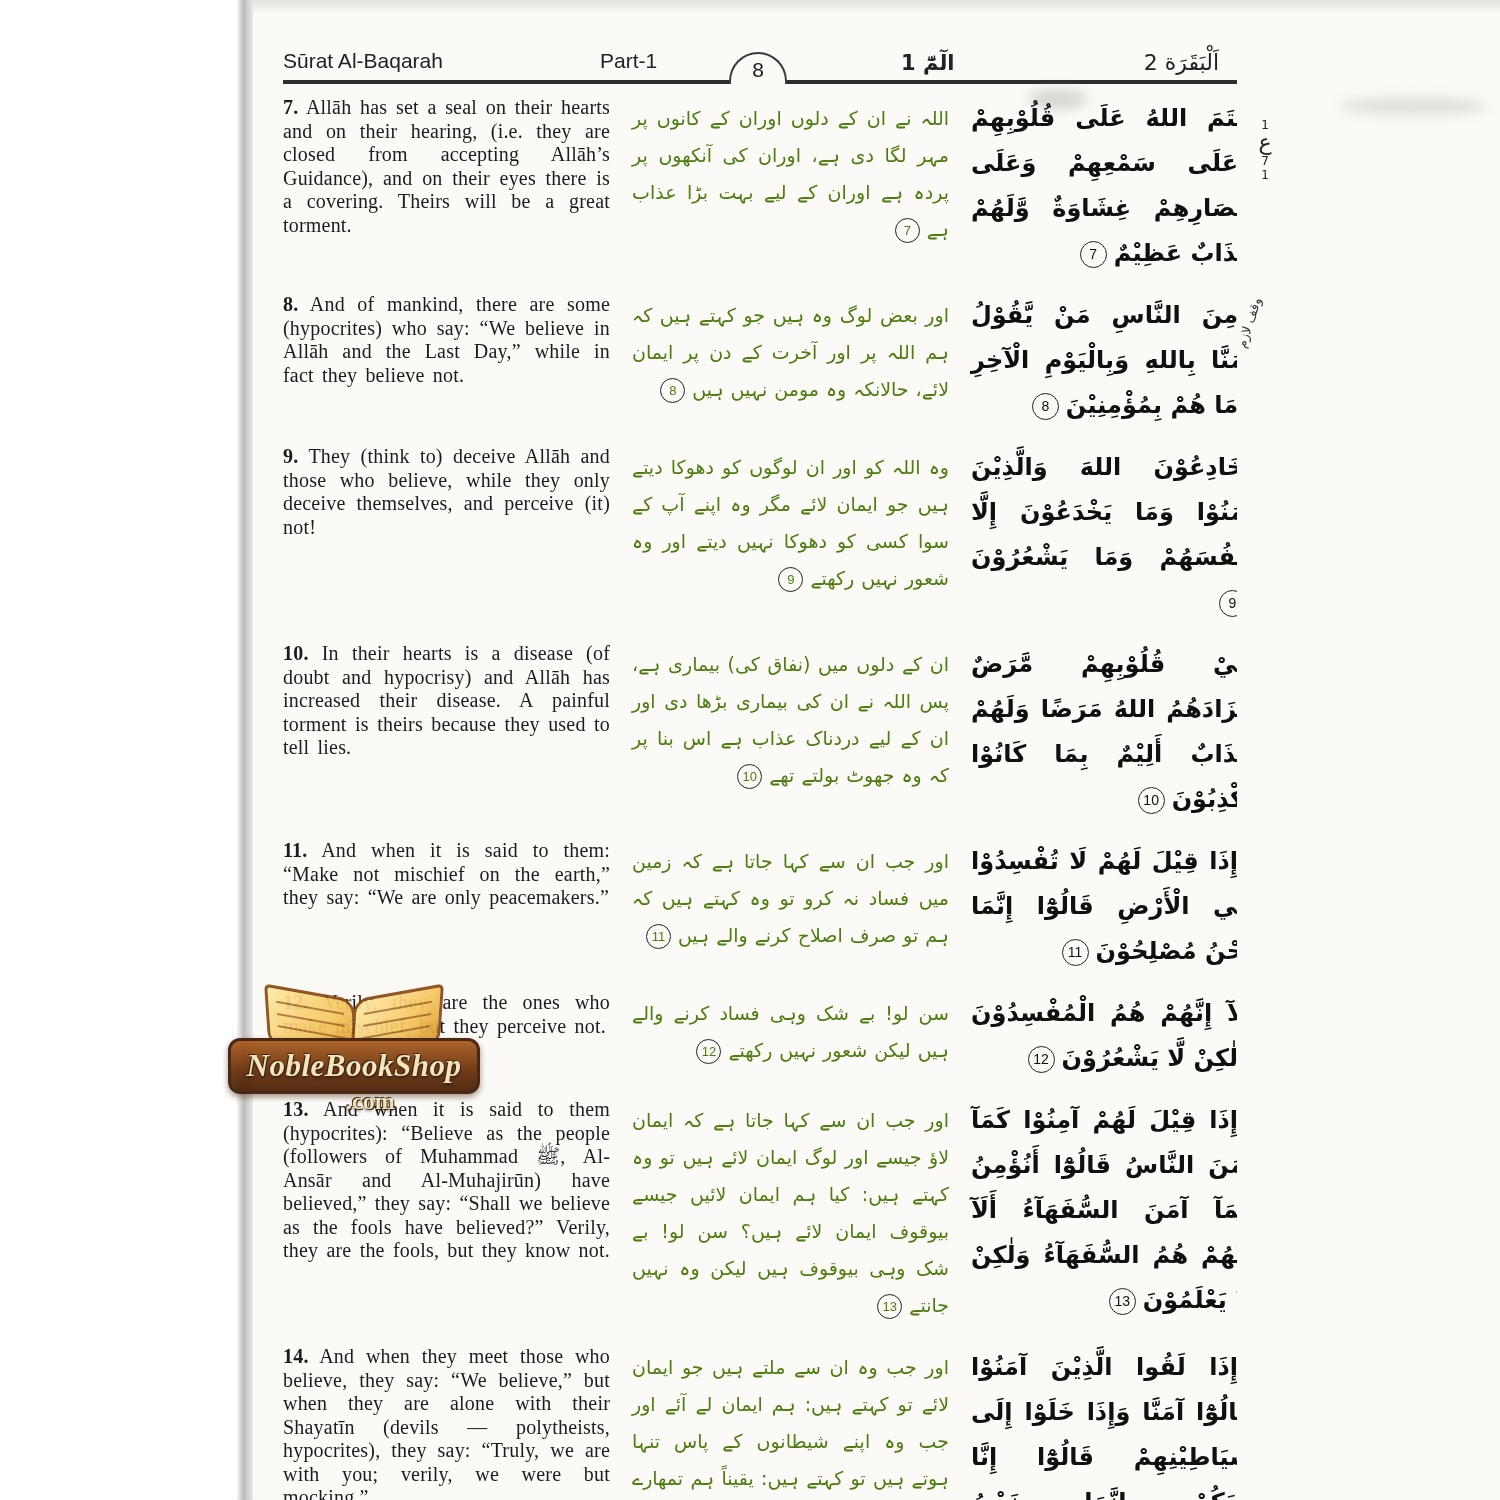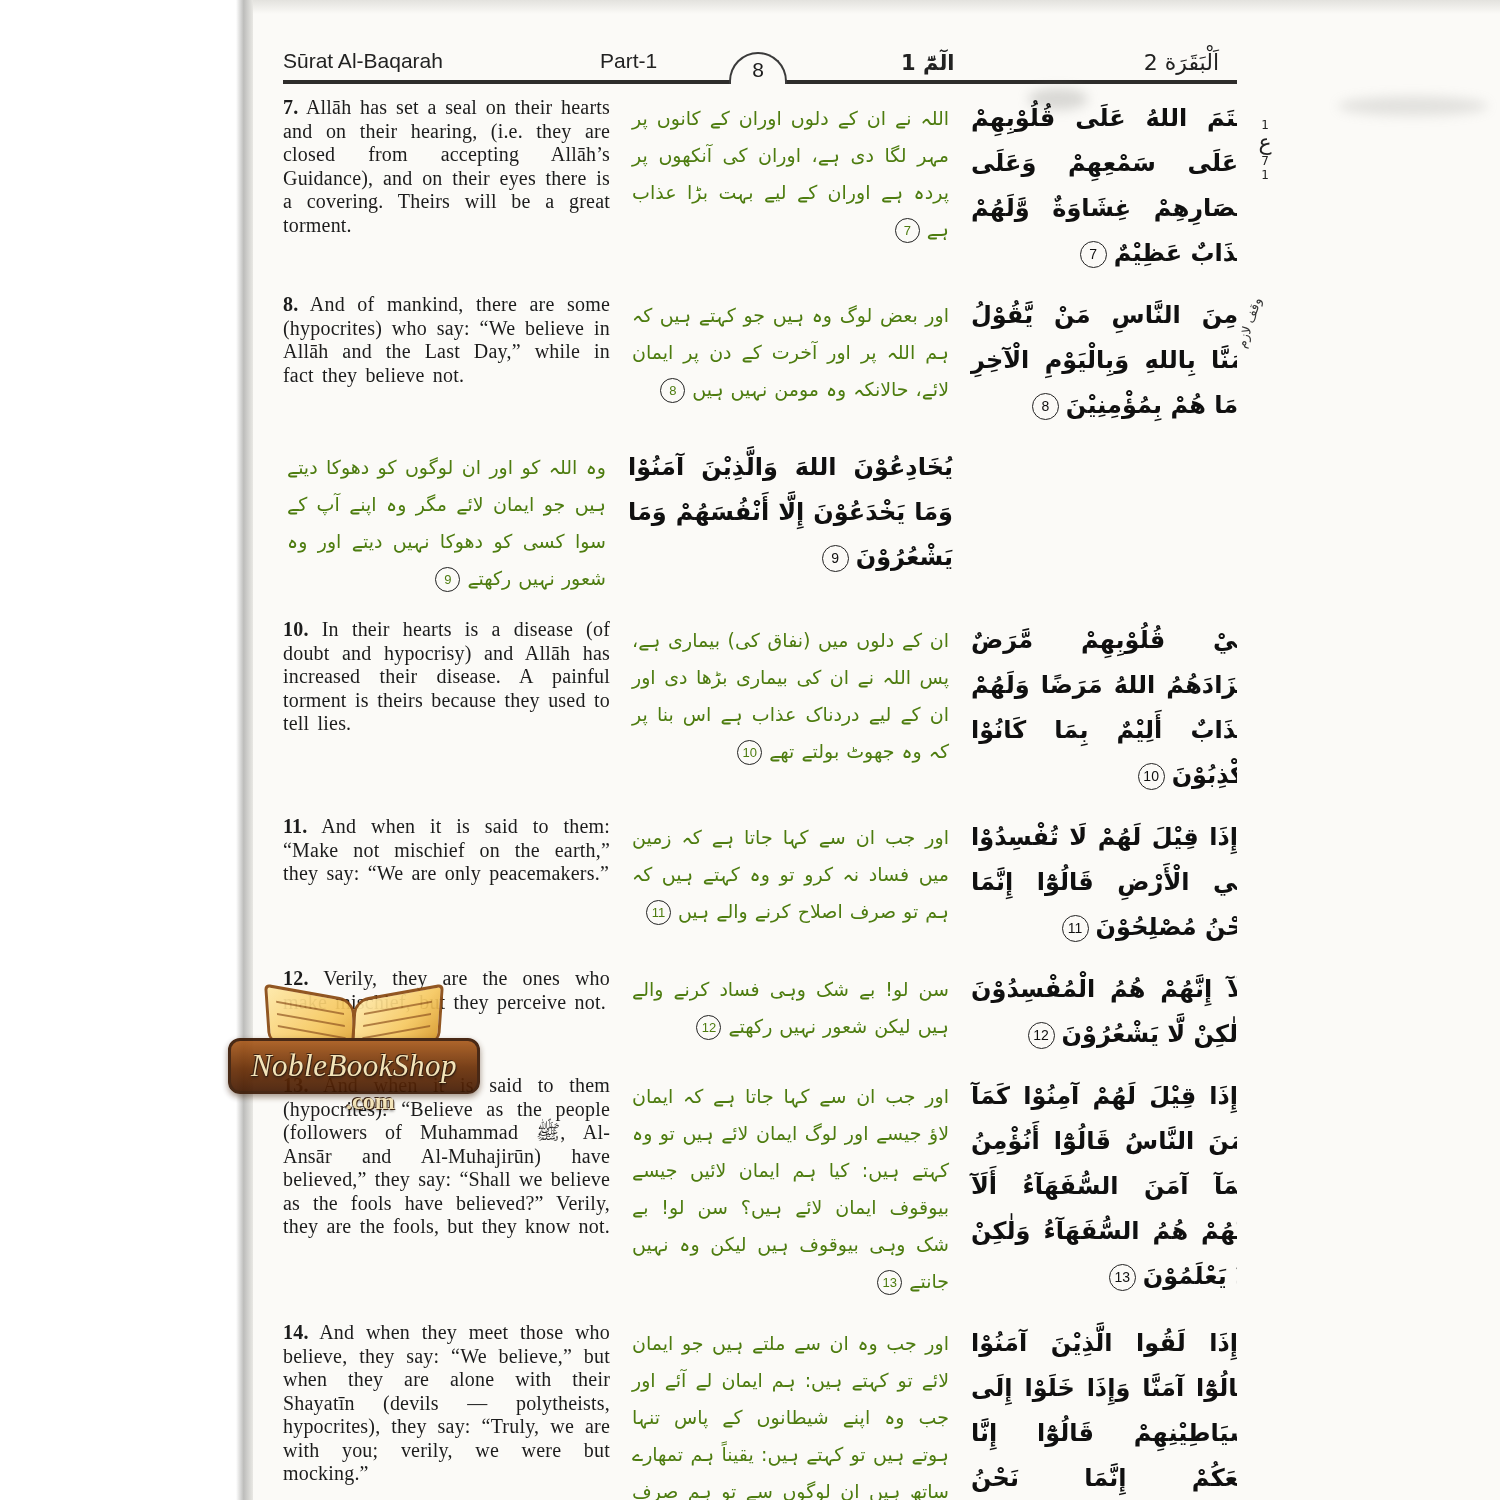--- a/index.html
+++ b/index.html
@@ -64,21 +64,21 @@
     background:linear-gradient(135deg,#ffe9a8,#f6c860 60%,#d99a2b);
     border:3px solid #8a4a12;border-radius:6px 14px 2px 10px;}
   .wm-page.left{left:2px;transform:skewY(14deg) rotate(-4deg);}
   .wm-page.right{right:2px;transform:skewY(-14deg) rotate(4deg);border-radius:14px 6px 10px 2px;}
   .wm-line{position:absolute;left:8px;right:8px;height:0;border-top:2px solid #8a4a12;opacity:.7;}
   .wm-banner{position:absolute;left:0;top:52px;width:252px;height:56px;
     background:linear-gradient(to bottom,#a85a1c,#6b3008 55%,#471d05);
     border:3px solid #3c1a05;border-radius:12px;box-sizing:border-box;
     display:flex;align-items:center;justify-content:center;
     box-shadow:0 3px 6px rgba(60,30,5,.5);}
-  .wm-name{font-family:"Liberation Serif",serif;font-weight:normal;font-style:italic;
+  .wm-name{font-family:"Liberation Serif",serif;font-weight:bold;font-style:italic;
     font-size:31px;color:#f3e3b5;letter-spacing:.5px;
     text-shadow:1px 1px 0 #2e1403,-1px -1px 0 #2e1403,0 2px 3px rgba(0,0,0,.6);}
   .wm-tld{position:absolute;left:118px;top:102px;font-family:"Liberation Serif",serif;
     font-weight:bold;font-size:24px;color:#f3e3b5;
     text-shadow:1px 1px 0 #2e1403,-1px -1px 0 #2e1403,0 2px 3px rgba(0,0,0,.55);text-align:right;}
 </style>
 </head>
 <body>
 
 <div class="page-bg"></div>
@@ -105,20 +105,21 @@
     <p class="arabic"><span>خَتَمَ اللهُ عَلَى قُلُوْبِهِمْ وَعَلَى سَمْعِهِمْ وَعَلَى أَبْصَارِهِمْ غِشَاوَةٌ وَّلَهُمْ عَذَابٌ عَظِيْمٌ</span><span class="vnum">7</span></p>
   </div>
 
   <div class="vrow">
     <p class="eng"><span class="eng-num">8.</span> <span>And of mankind, there are some (hypocrites) who say: “We believe in Allāh and the Last Day,” while in fact they believe not.</span></p>
     <p class="urdu"><span>اور بعض لوگ وہ ہیں جو کہتے ہیں کہ ہم اللہ پر اور آخرت کے دن پر ایمان لائے، حالانکہ وہ مومن نہیں ہیں</span><span class="vnum">8</span></p>
     <p class="arabic"><span>وَمِنَ النَّاسِ مَنْ يَّقُوْلُ آمَنَّا بِاللهِ وَبِالْيَوْمِ الْآخِرِ وَمَا هُمْ بِمُؤْمِنِيْنَ</span><span class="vnum">8</span></p>
   </div>
 
   <div class="vrow">
+    <p class="eng"><span class="eng-num">9.</span> <span>They (think to) deceive Allāh and those who believe, while they only deceive themselves, and perceive (it) not!</span></p>
     <p class="urdu"><span>وہ اللہ کو اور ان لوگوں کو دھوکا دیتے ہیں جو ایمان لائے مگر وہ اپنے آپ کے سوا کسی کو دھوکا نہیں دیتے اور وہ شعور نہیں رکھتے</span><span class="vnum">9</span></p>
     <p class="arabic"><span>يُخَادِعُوْنَ اللهَ وَالَّذِيْنَ آمَنُوْا وَمَا يَخْدَعُوْنَ إِلَّا أَنْفُسَهُمْ وَمَا يَشْعُرُوْنَ</span><span class="vnum">9</span></p>
   </div>
 
   <div class="vrow">
     <p class="eng"><span class="eng-num">10.</span> <span>In their hearts is a disease (of doubt and hypocrisy) and Allāh has increased their disease. A painful torment is theirs because they used to tell lies.</span></p>
     <p class="urdu"><span>ان کے دلوں میں (نفاق کی) بیماری ہے، پس اللہ نے ان کی بیماری بڑھا دی اور ان کے لیے دردناک عذاب ہے اس بنا پر کہ وہ جھوٹ بولتے تھے</span><span class="vnum">10</span></p>
     <p class="arabic"><span>فِيْ قُلُوْبِهِمْ مَّرَضٌ فَزَادَهُمُ اللهُ مَرَضًا وَلَهُمْ عَذَابٌ أَلِيْمٌ بِمَا كَانُوْا يَكْذِبُوْنَ</span><span class="vnum">10</span></p>
   </div>
 

